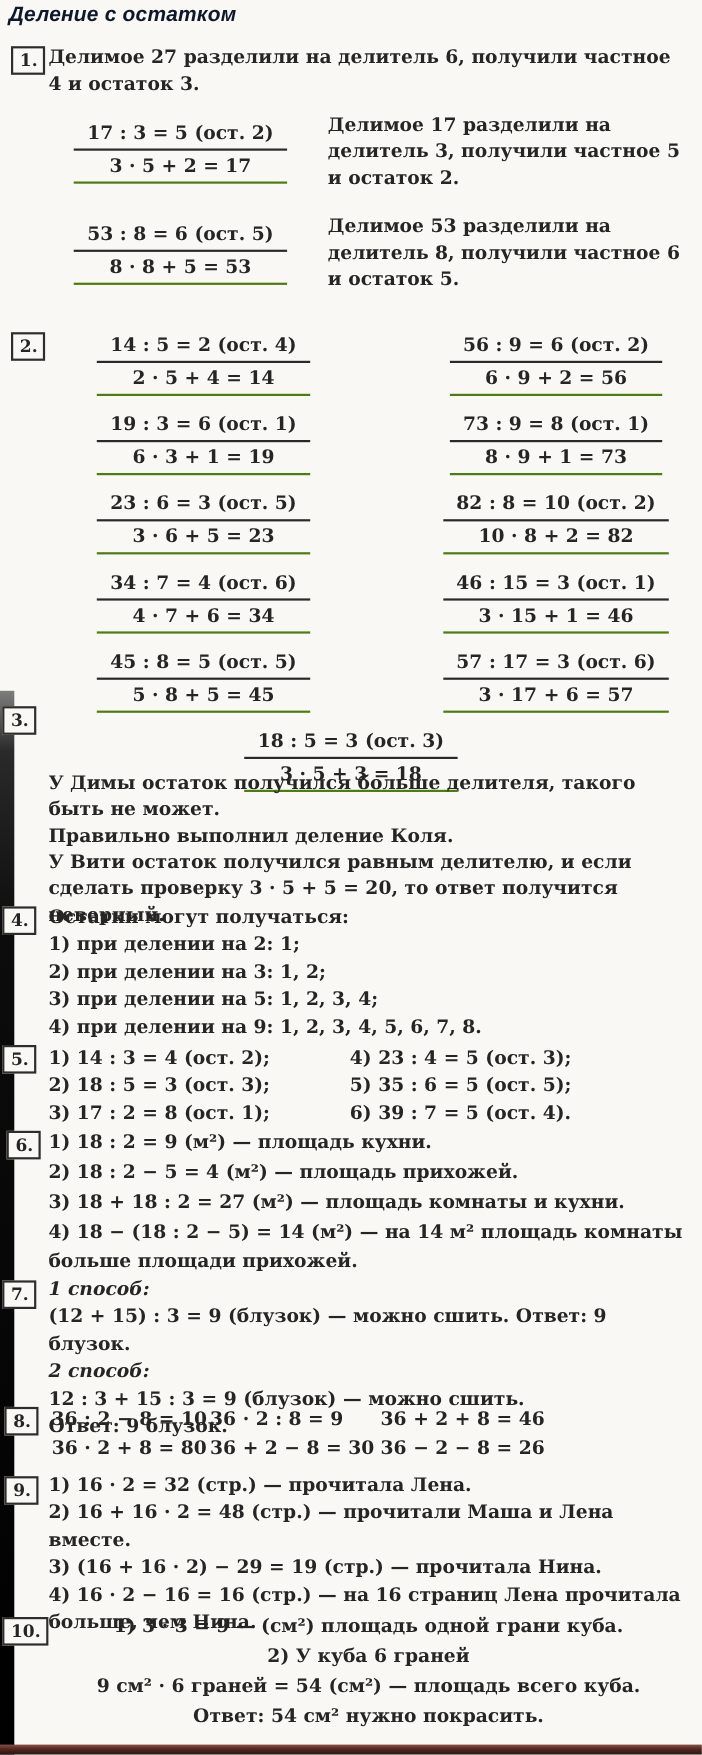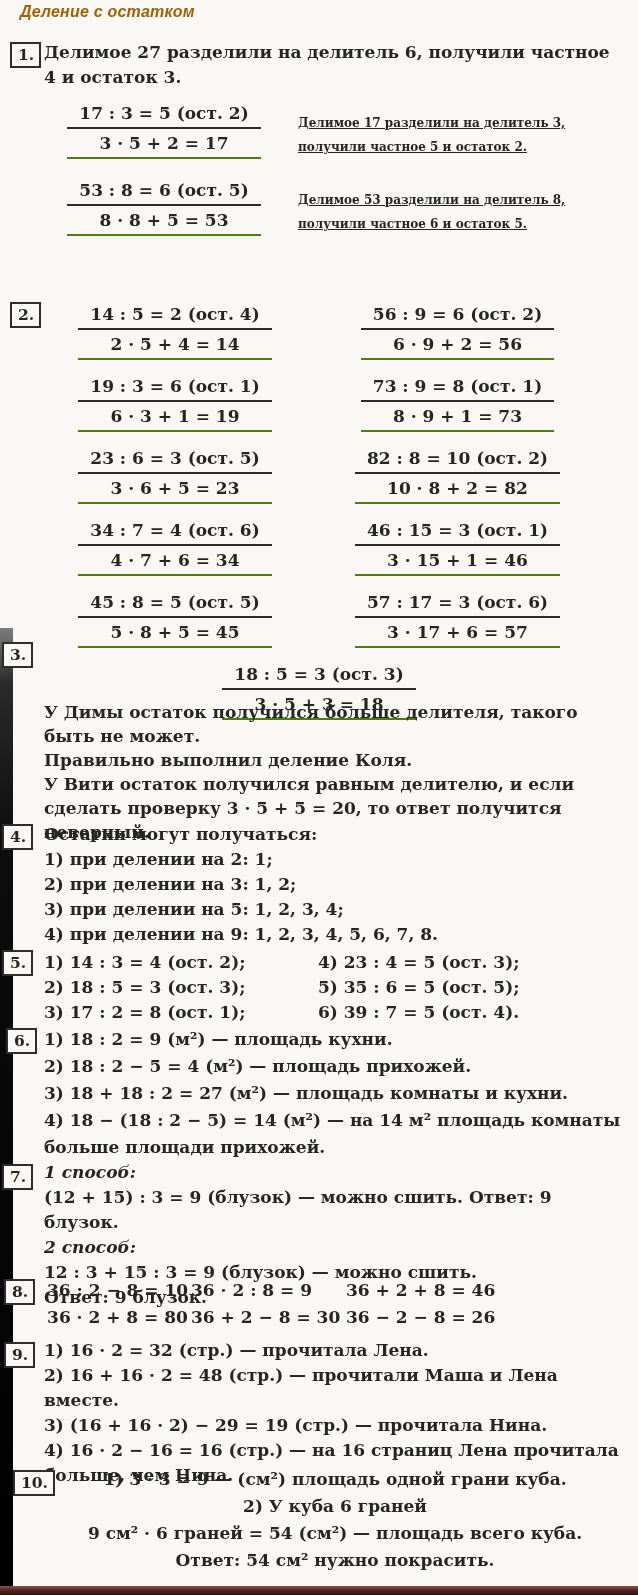--- a/index.html
+++ b/index.html
@@ -10,21 +10,21 @@
     background: #f9f8f4;
     font-family: "DejaVu Serif", "Liberation Serif", serif;
     font-weight: 600;
     color: #252525;
     overflow: hidden;
   }
   .page-title {
     position: absolute; top: 3px; left: 8px;
     font-family: "Liberation Sans", sans-serif;
     font-style: italic; font-weight: 700;
-    font-size: 16px; color: #a16207; letter-spacing: .2px; margin-left: 12px;
+    font-size: 19px; color: #0f172a; letter-spacing: .2px;
   }
   .left-strip {
     position: absolute; left: 0; top: 628px; width: 13px; height: 967px;
     background: linear-gradient(180deg,#7d7d7d 0px,#2a2a2a 55px,#0c0c0c 220px,#000 100%);
     z-index: 1;
   }
   .bottom-strip {
     position: absolute; left: 0; bottom: 0; width: 638px; height: 9px;
     background: linear-gradient(180deg,#8a4f45 0%,#53281f 45%,#2a1512 100%);
     z-index: 2;
@@ -38,27 +38,27 @@
   .item { position: absolute; left: 0; width: 638px; }
   .content { margin-left: 44px; margin-right: 12px; font-size: 17px; line-height: 25px; }
   .content p { margin: 0; }
   .lh27 { line-height: 27px; }
   .lh24 { line-height: 24px; }
 
   .pair { display: inline-block; text-align: center; font-size: 17px; line-height: 22px; }
   .pair-top { padding: 0 12px 3px; border-bottom: 2px solid #2a2a2a; }
   .pair-bot { padding: 3px 12px 3px; border-bottom: 2px solid #4d7c0f; }
 
-  .pair-row { display: flex; align-items: flex-end; }
+  .pair-row { display: flex; align-items: center; }
   .pair-cell { width: 240px; display: flex; justify-content: center; }
-  .note { flex: 1; padding-left: 14px; font-size: 12px; line-height: 24px; text-decoration: underline; }
+  .note { flex: 1; padding-left: 14px; font-size: 17px; line-height: 24px; }
   .mt12 { margin-top: 12px; }
   .mt20 { margin-top: 20px; }
 
-  .grid-row { display: flex; padding-left: 25px; margin-bottom: 15px; }
+  .grid-row { display: flex; padding-left: 35px; margin-bottom: 15px; justify-content: space-between; }
   .col-l { width: 300px; display: flex; justify-content: center; }
   .col-r { width: 265px; display: flex; justify-content: center; }
   .center-row { display: flex; justify-content: center; }
 
   .cols5 { display: flex; gap: 32px; }
   .cols5 .c1 { width: 242px; }
 
   .eq8-row { display: flex; }
   .eq8-row .e1 { width: 147px; text-align: center; }
   .eq8-row .e2 { width: 155px; }
@@ -75,21 +75,21 @@
 
 <div class="num-box" style="left:10px; top:42px;">1.</div>
 <div class="num-box" style="left:10px; top:302px;">2.</div>
 <div class="num-box" style="left:2px;  top:642px;">3.</div>
 <div class="num-box" style="left:2px;  top:824px;">4.</div>
 <div class="num-box" style="left:2px;  top:950px;">5.</div>
 <div class="num-box" style="left:6px;  top:1028px;">6.</div>
 <div class="num-box" style="left:2px;  top:1164px;">7.</div>
 <div class="num-box" style="left:4px;  top:1279px;">8.</div>
 <div class="num-box" style="left:4px;  top:1342px;">9.</div>
-<div class="num-box" style="left:13px;  top:1470px;">10.</div>
+<div class="num-box" style="left:2px;  top:1470px;">10.</div>
 
 <div class="item" style="top:40px;">
   <div class="content">
     <p>Делимое 27 разделили на делитель 6, получили частное 4 и остаток 3.</p>
     <div class="pair-row mt12">
       <div class="pair-cell">
         <div class="pair">
           <div class="pair-top">17 : 3 = 5 (ост. 2)</div>
           <div class="pair-bot">3 · 5 + 2 = 17</div>
         </div>

